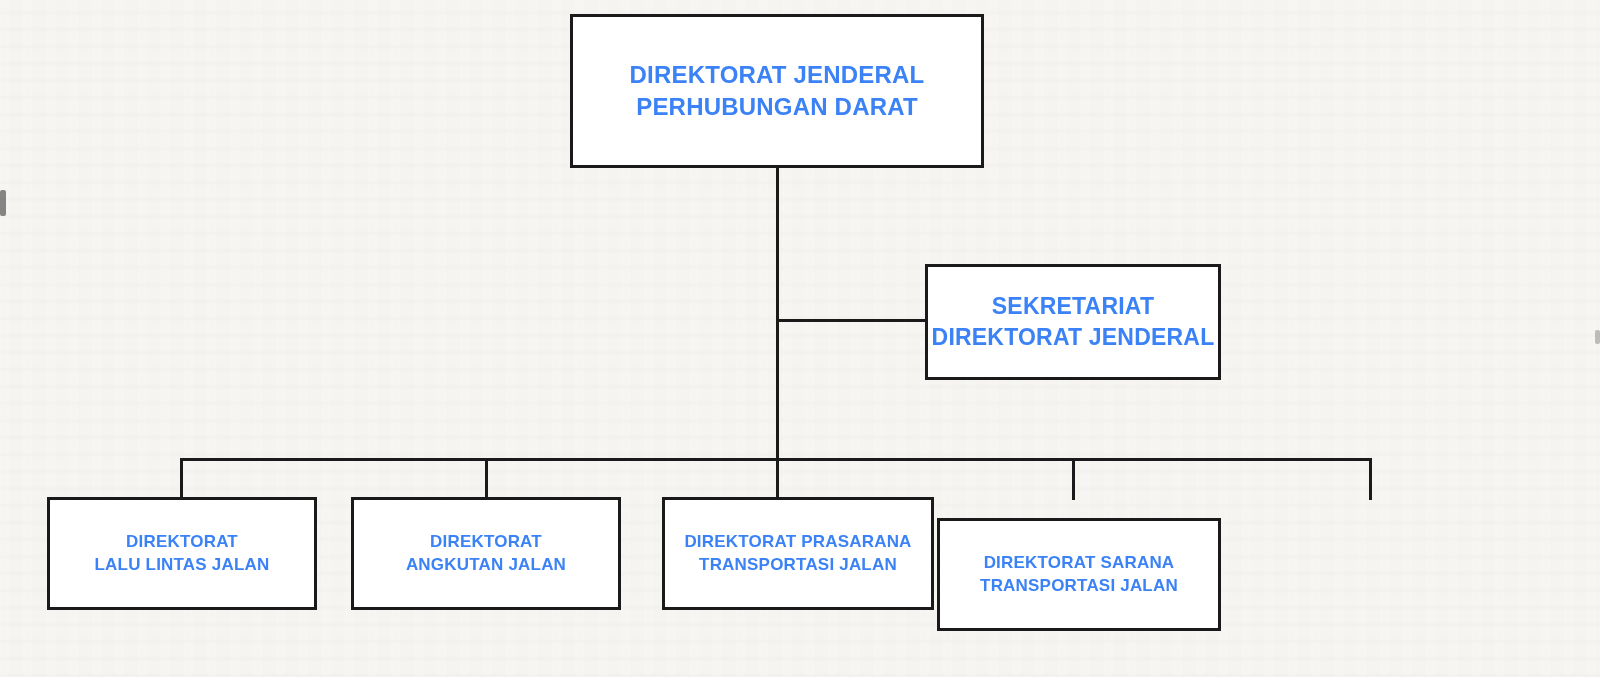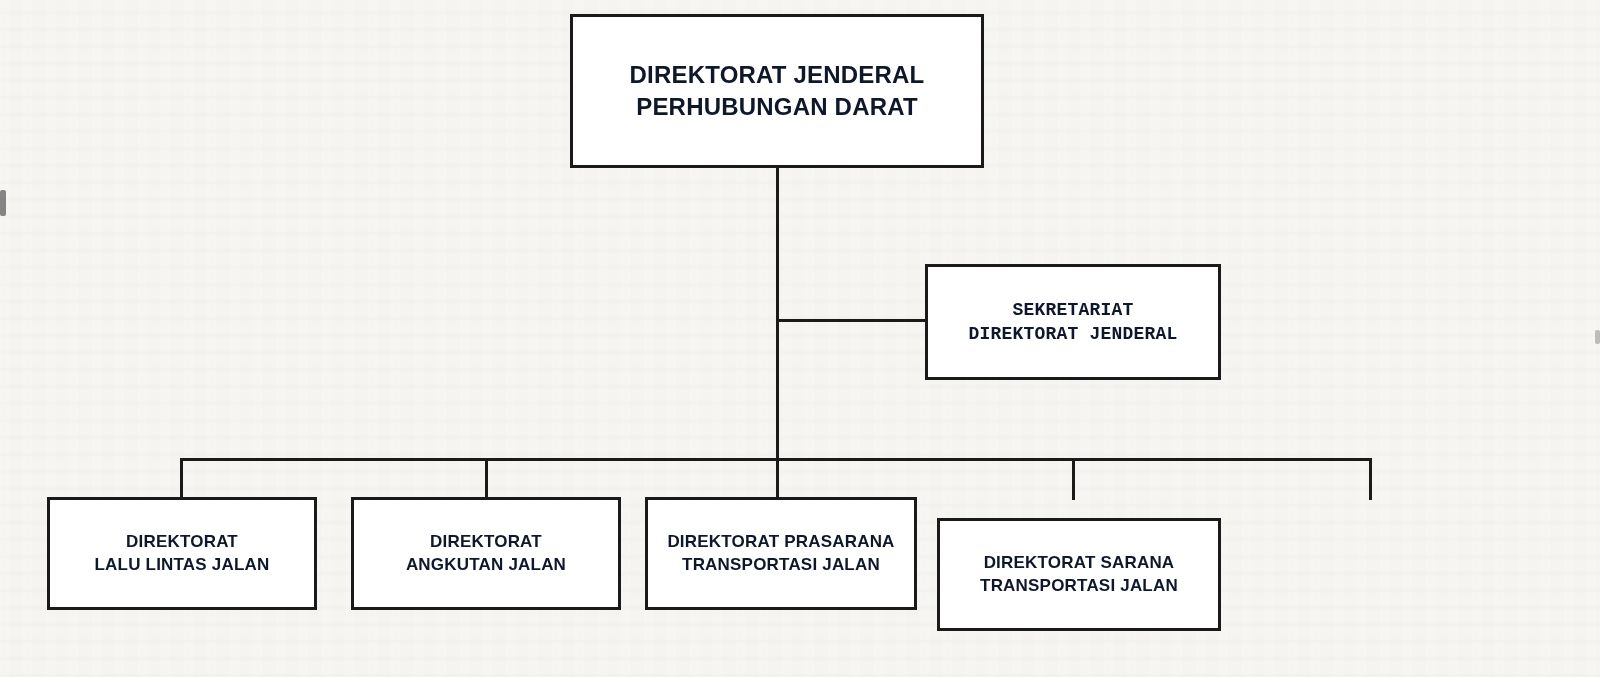--- a/index.html
+++ b/index.html
@@ -38,35 +38,35 @@
     background:rgba(40,40,40,0.55);
     border-radius:2px;
     pointer-events:none;
   }
   .box{
     position:absolute;
     background:var(--box-fill);
     border:3px solid var(--box-border);
     display:flex;align-items:center;justify-content:center;
     text-align:center;
-    color:#0f172a;
+    color:#3b82f6;
     font-weight:bold;
     white-space:pre-line;
     line-height:1.35;
     letter-spacing:.2px;
     box-sizing:border-box;
     z-index:2;
   }
   .line{
     position:absolute;
     background:var(--line);
     z-index:1;
   }
   .root-label{font-size:24px;}
-  .sek-label{font-size:18px;font-family:Liberation Mono, monospace;}
+  .sek-label{font-size:23px;}
   .child-label{font-size:17px;}
 </style>
 </head>
 <body>
 
 <div class="page">
 
   <div class="scan-texture"></div>
   <div class="scan-artifact" style="left:0;top:190px;width:6px;height:26px;"></div>
   <div class="scan-artifact" style="right:0;top:330px;width:5px;height:14px;opacity:.5;"></div>
@@ -90,21 +90,21 @@
   </div>
 
   <div class="box child-label" style="left:47px;top:497px;width:270px;height:113px;">
     <span>DIREKTORAT
 LALU LINTAS JALAN</span>
   </div>
   <div class="box child-label" style="left:351px;top:497px;width:270px;height:113px;">
     <span>DIREKTORAT
 ANGKUTAN JALAN</span>
   </div>
-  <div class="box child-label" style="left:645px;top:497px;width:272px;height:113px;">
+  <div class="box child-label" style="left:662px;top:497px;width:272px;height:113px;">
     <span>DIREKTORAT PRASARANA
 TRANSPORTASI JALAN</span>
   </div>
   <div class="box child-label" style="left:937px;top:518px;width:284px;height:113px;">
     <span>DIREKTORAT SARANA
 TRANSPORTASI JALAN</span>
   </div>
 
 </div>
 

